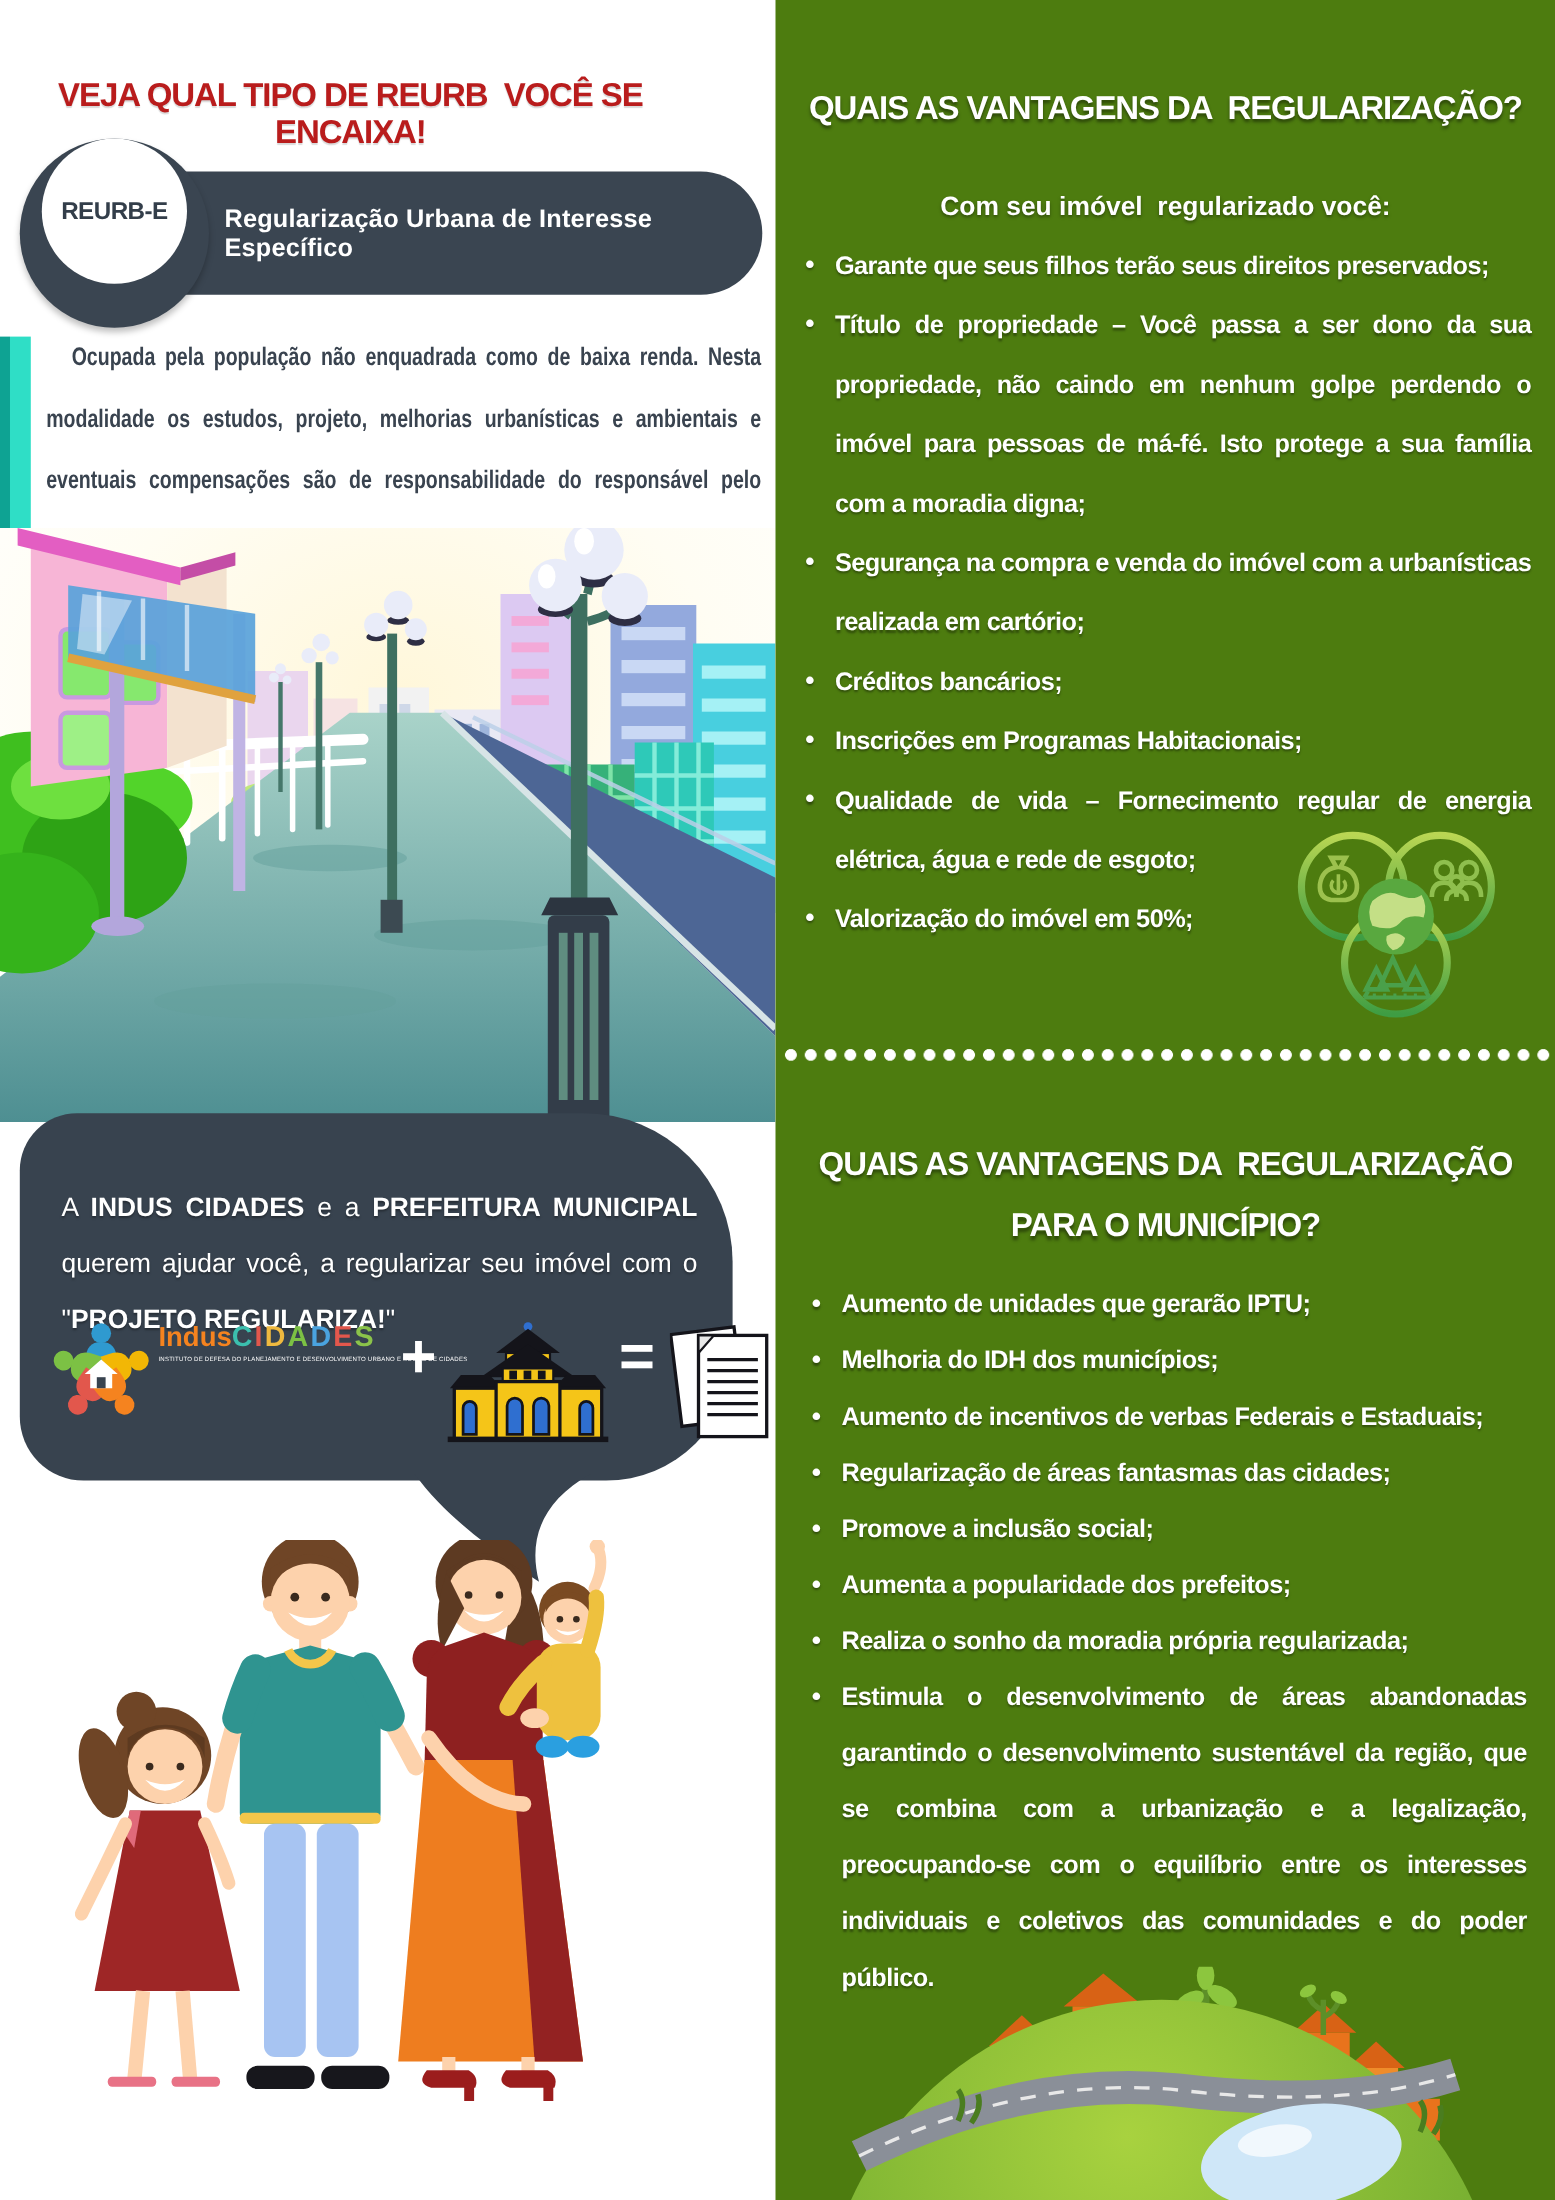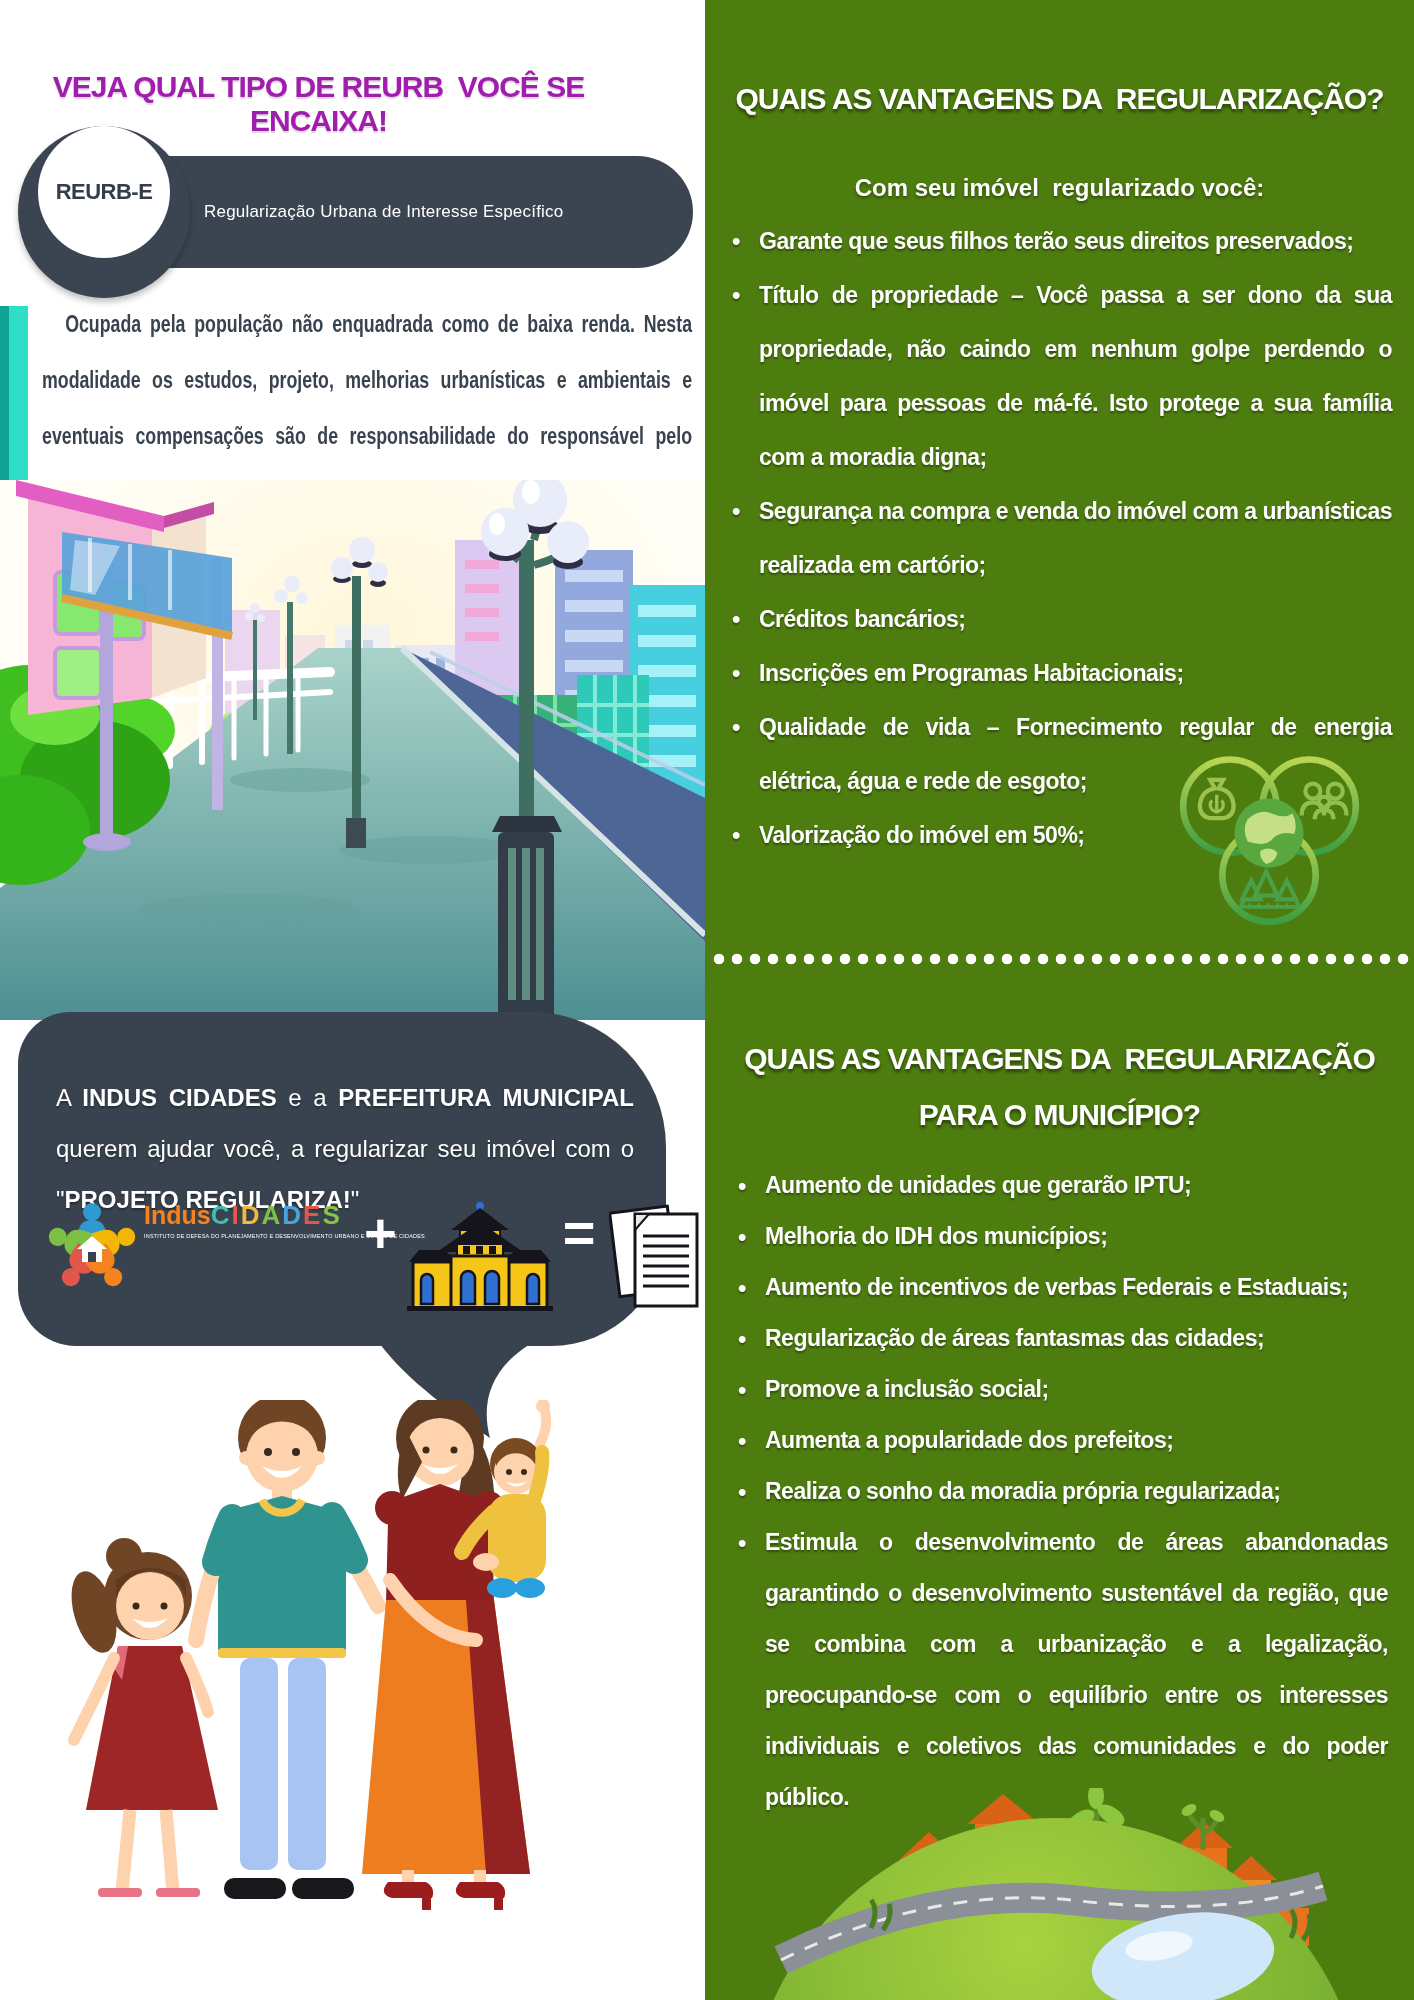--- a/index.html
+++ b/index.html
@@ -22,24 +22,24 @@
               text-align:justify;text-shadow:0 2px 2px rgba(0,0,0,.38);}
   ul.blist.s2 li{line-height:51px;}
   ul.blist li::before{content:"\2022";position:absolute;left:-27px;top:0;font-size:24px;}
   .dots{position:absolute;top:952px;left:5px;right:5px;height:14px;
         background-image:radial-gradient(circle at 9px 7px,#ffffff 5px,rgba(255,255,255,0) 5.6px);
         background-size:18px 14px;background-repeat:repeat-x;}
   .eco{position:absolute;top:746px;left:466px;width:196px;height:192px;}
   .globe{position:absolute;bottom:0;left:46px;width:618px;height:212px;}
   
   .l-title{position:absolute;top:50px;left:0;width:637px;text-align:center;font-size:30px;font-weight:bold;
-           letter-spacing:-1px;color:#a21caf;white-space:pre-wrap;text-shadow:0 2px 1px rgba(0,0,0,.15);}
+           letter-spacing:-1px;color:#b91c1c;white-space:pre-wrap;text-shadow:0 2px 1px rgba(0,0,0,.15);}
   .badge-bar{position:absolute;left:96px;top:156px;width:597px;height:112px;background:#3a4551;
              border-radius:0 58px 58px 0;display:flex;align-items:center;box-sizing:border-box;padding-left:108px;}
-  .badge-bar span{color:#fff;font-size:17px;letter-spacing:.2px;}
+  .badge-bar span{color:#fff;font-size:23px;letter-spacing:.2px;font-weight:bold;}
   .badge-circle{position:absolute;left:18px;top:126px;width:172px;height:172px;border-radius:50%;
                 background:#3a4551;display:flex;align-items:flex-start;justify-content:center;
                 box-shadow:0 4px 6px rgba(0,0,0,.25);}
   .badge-inner{width:132px;height:132px;border-radius:50%;background:#ffffff;display:flex;align-items:center;
                justify-content:center;font-size:22px;font-weight:bold;color:#333e4a;letter-spacing:-0.5px;}
   .accent{position:absolute;left:0;top:306px;width:28px;height:332px;
           background:linear-gradient(90deg,#0ea393 0,#0ea393 9px,#2fdec6 9px);}
   .para{position:absolute;left:42px;top:296px;width:650px;overflow:visible;}
   .para-inner{width:842px;transform:scaleX(0.772);transform-origin:0 0;font-size:23px;font-weight:bold;
               color:#39434f;line-height:56px;text-align:justify;text-indent:30px;letter-spacing:0;}

